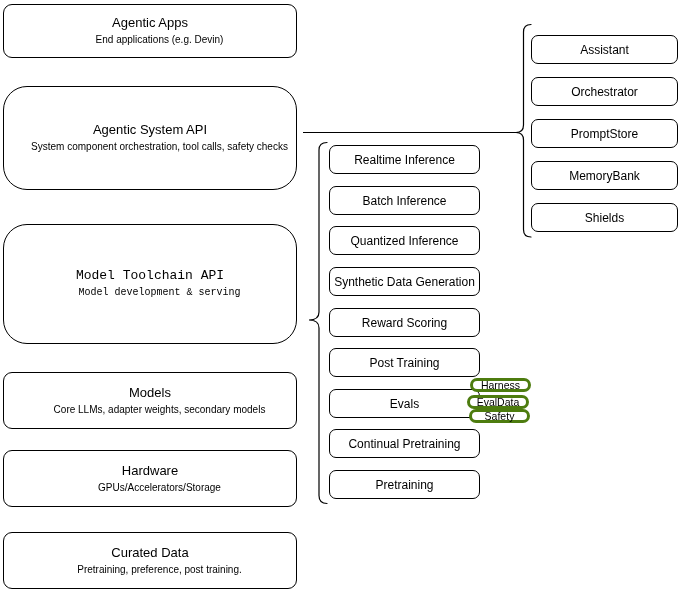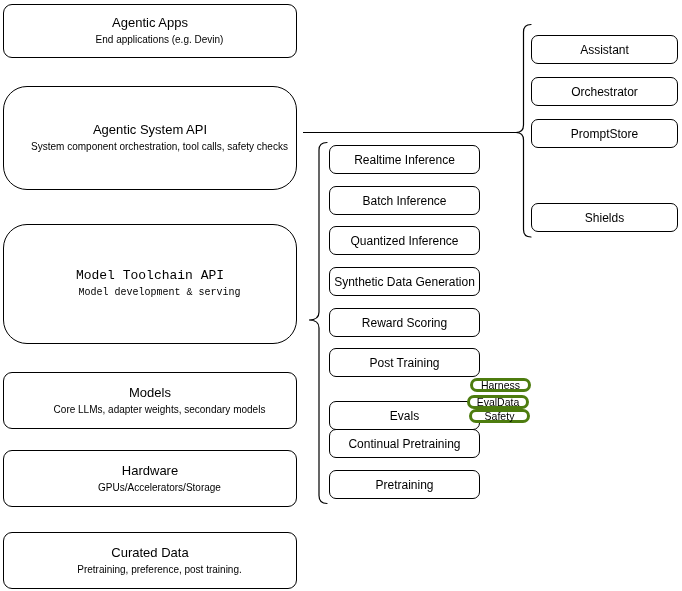--- a/index.html
+++ b/index.html
@@ -134,21 +134,21 @@
   </div>
   <div class="node midcol" style="top:267px;">
     <div class="label">Synthetic Data Generation</div>
   </div>
   <div class="node midcol" style="top:308px;">
     <div class="label">Reward Scoring</div>
   </div>
   <div class="node midcol" style="top:348px;">
     <div class="label">Post Training</div>
   </div>
-  <div class="node midcol" style="top:389px;margin-top:12px;">
+  <div class="node midcol" style="top:389px;">
     <div class="label">Evals</div>
   </div>
   <div class="node midcol" style="top:429px;">
     <div class="label">Continual Pretraining</div>
   </div>
   <div class="node midcol" style="top:470px;">
     <div class="label">Pretraining</div>
   </div>
 
   <div class="tag" style="left:470px; top:378px; width:61px; height:14px;">Harness</div>
@@ -157,17 +157,20 @@
 
   <div class="node rightcol" style="top:35px;">
     <div class="label">Assistant</div>
   </div>
   <div class="node rightcol" style="top:77px;">
     <div class="label">Orchestrator</div>
   </div>
   <div class="node rightcol" style="top:119px;">
     <div class="label">PromptStore</div>
   </div>
+  <div class="node rightcol" style="top:161px;">
+    <div class="label">MemoryBank</div>
+  </div>
   <div class="node rightcol" style="top:203px;">
     <div class="label">Shields</div>
   </div>
 
 </div>
 
 </body></html>

